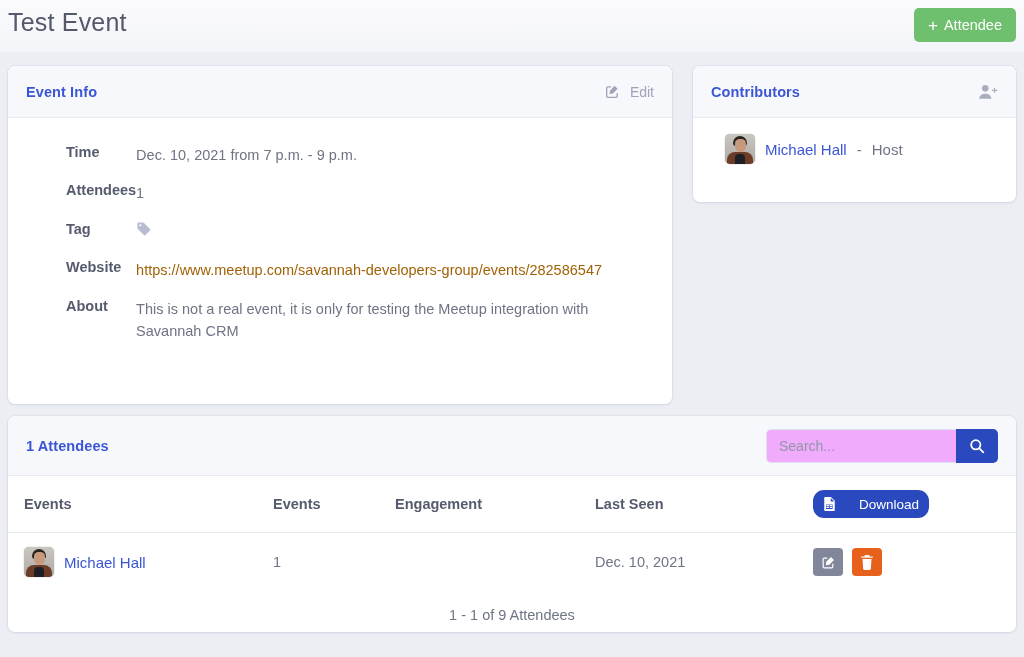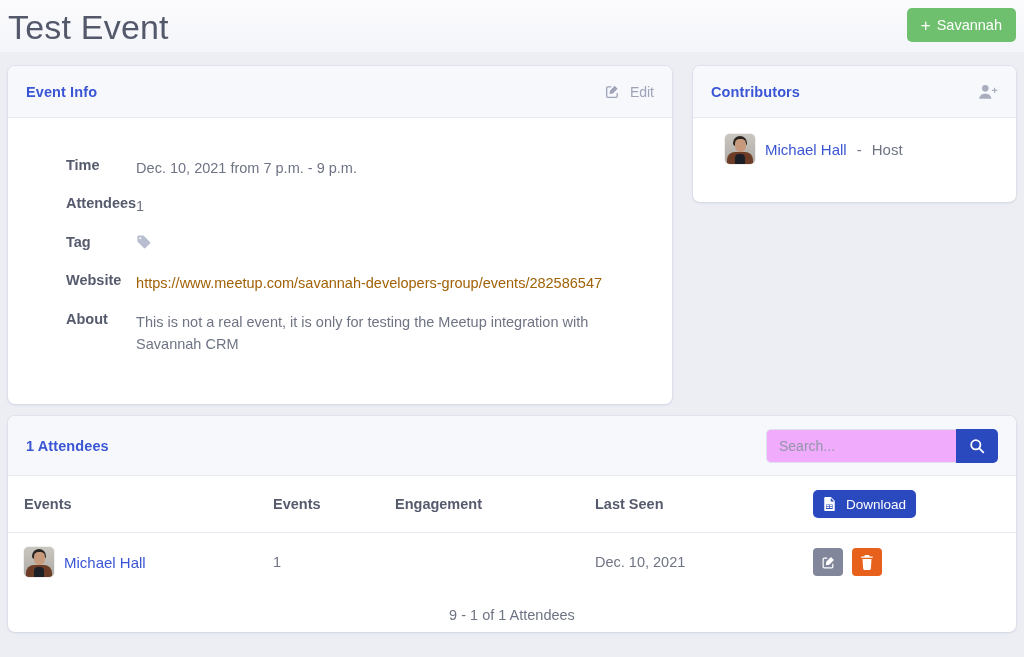--- a/index.html
+++ b/index.html
@@ -13,21 +13,21 @@
   }
   .page { position: relative; width: 1024px; height: 657px; }
 
   
   .topbar {
     position: absolute; left: 0; top: 0; width: 1024px; height: 52px;
     background: linear-gradient(#fbfbfd, #f4f5f9);
   }
   .page-title {
     position: absolute; left: 8px; top: 8px;
-    font-size: 34px; font-weight: 400; color: #53596b; letter-spacing: .2px;
+    font-size: 25px; font-weight: 400; color: #53596b; letter-spacing: .2px;
   }
   .btn-add {
     position: absolute; right: 8px; top: 8px;
     background: #6ec06e; color: #fff; border: none; border-radius: 5px;
     height: 34px; padding: 0 14px;
     font-size: 14.5px; font-family: "Liberation Sans", sans-serif;
     cursor: pointer; display: flex; align-items: center; gap: 6px;
   }
   .btn-add .plus { font-size: 17px; line-height: 1; font-weight: 400; }
 
@@ -49,21 +49,21 @@
   }
   .card-body { padding: 16px 18px; }
 
   
   #event-info { left: 8px; top: 66px; width: 664px; height: 338px; }
   #event-info .card-head { height: 52px; }
   .edit-link {
     display: flex; align-items: center; gap: 10px;
     color: #9ea3b8; font-size: 14px; text-decoration: none; cursor: pointer;
   }
-  .info-table { width: 100%; border-collapse: collapse; margin-top: 15px; }
+  .info-table { width: 100%; border-collapse: collapse; margin-top: 2px; }
   .info-table th {
     text-align: left; vertical-align: top;
     font-size: 14.5px; font-weight: bold; color: #555b6d;
     width: 98px; padding: 8px 0 8px 40px; white-space: nowrap;
   }
   .info-table td {
     vertical-align: top; font-size: 14.5px; color: #6f7484;
     padding: 8px 0; line-height: 1.55;
   }
   .info-table td.wrap { max-width: 490px; }
@@ -122,23 +122,23 @@
   }
   .col-member  { width: 265px; padding-left: 16px !important; }
   .col-events  { width: 122px; }
   .col-engage  { width: 200px; }
   .col-seen    { width: 218px; }
   .col-act     { text-align: left; }
   .member-cell { display: flex; align-items: center; gap: 10px; }
   .member-name { color: #3b56d4; text-decoration: none; font-size: 15px; cursor: pointer; }
 
   .btn-download {
-    background: #2b49bf; color: #fff; border: none; border-radius: 5px;
+    background: #2b49bf; color: #fff; border: none; border-radius: 11px;
     height: 28px; padding: 0 10px; font-size: 13.5px; cursor: pointer;
-    display: inline-flex; align-items: center; gap: 10px;
+    display: inline-flex; align-items: center; gap: 23px;
     font-family: "Liberation Sans", sans-serif;
   }
   .icon-btn {
     width: 30px; height: 28px; border: none; border-radius: 4px; cursor: pointer;
     display: inline-flex; align-items: center; justify-content: center;
     vertical-align: middle;
   }
   .icon-btn.edit { background: #82869a; margin-right: 5px; }
   .icon-btn.del  { background: #e8611c; }
   .pager {
@@ -148,21 +148,21 @@
 </style>
 </head>
 <body>
 
 <div class="page">
 
   <div class="topbar">
     <div class="page-title">Test Event</div>
     <button class="btn-add">
       <span class="plus">+</span>
-      <span>Savannah</span>
+      <span>Attendee</span>
     </button>
   </div>
 
   <div class="card" id="event-info">
     <div class="card-head">
       <span class="card-head-title">Event Info</span>
       <a class="edit-link">
         <span>
           <svg width="15" height="15" viewBox="0 0 16 16" fill="none" stroke="#9ea3b8" stroke-width="1.4">
             <path d="M13 9.5V13a1.2 1.2 0 0 1-1.2 1.2H3A1.2 1.2 0 0 1 1.8 13V4.2A1.2 1.2 0 0 1 3 3h3.6"></path>
@@ -307,16 +307,16 @@
                   <path d="M5.1 0h3.8c.4 0 .7.3.7.7v.8h3.1c.4 0 .7.3.7.7s-.3.7-.7.7H1.3c-.4 0-.7-.3-.7-.7s.3-.7.7-.7h3.1V.7c0-.4.3-.7.7-.7z"></path>
                   <path d="M2.2 4.3h9.6l-.7 10.4c0 .7-.6 1.3-1.3 1.3H4.2c-.7 0-1.3-.6-1.3-1.3z"></path>
                 </svg>
               </span>
             </button>
           </td>
         </tr>
       </tbody>
     </table>
 
-    <div class="pager">9 - 1 of 1 Attendees</div>
+    <div class="pager">1 - 1 of 9 Attendees</div>
   </div>
 
 </div>
 
 </body></html>

